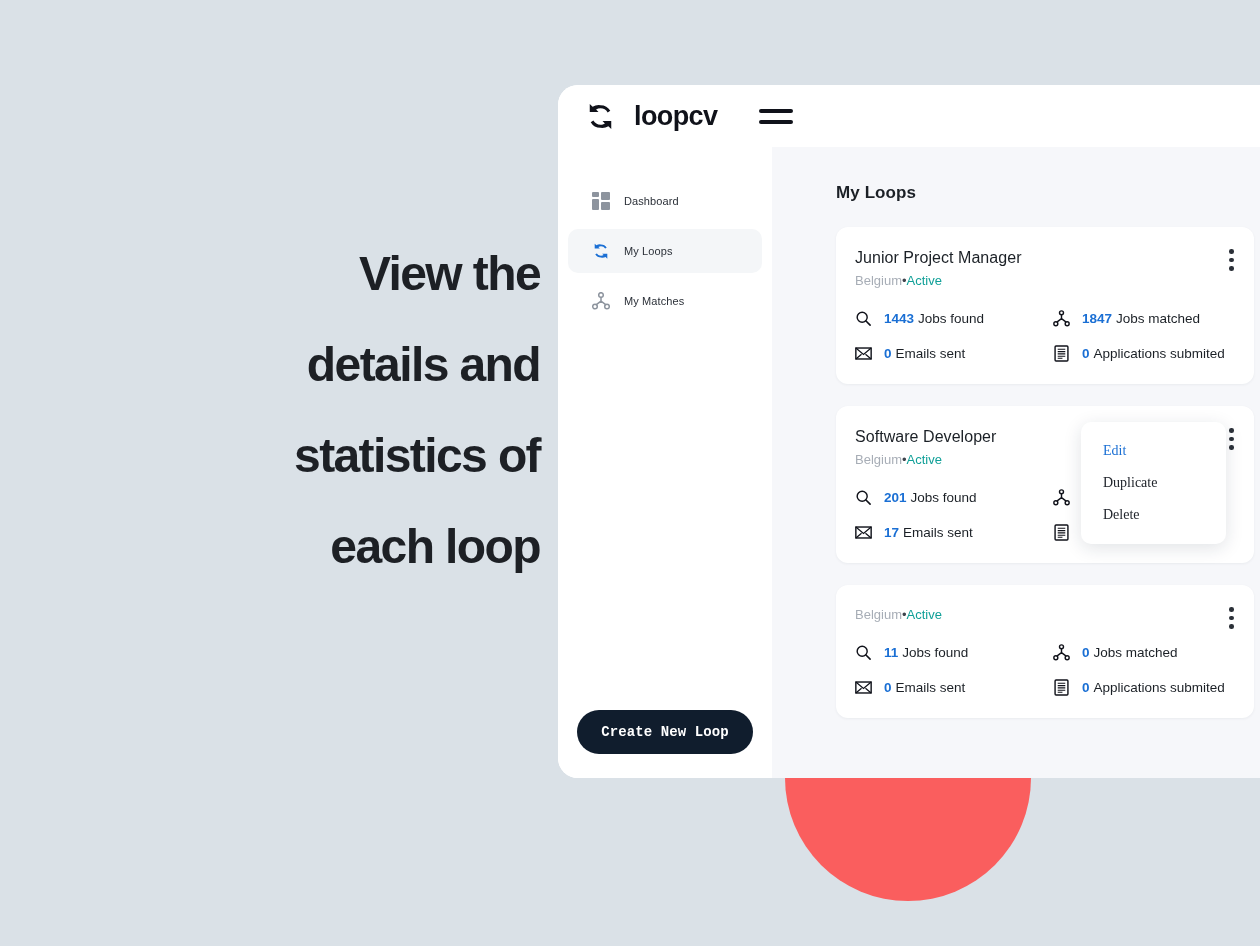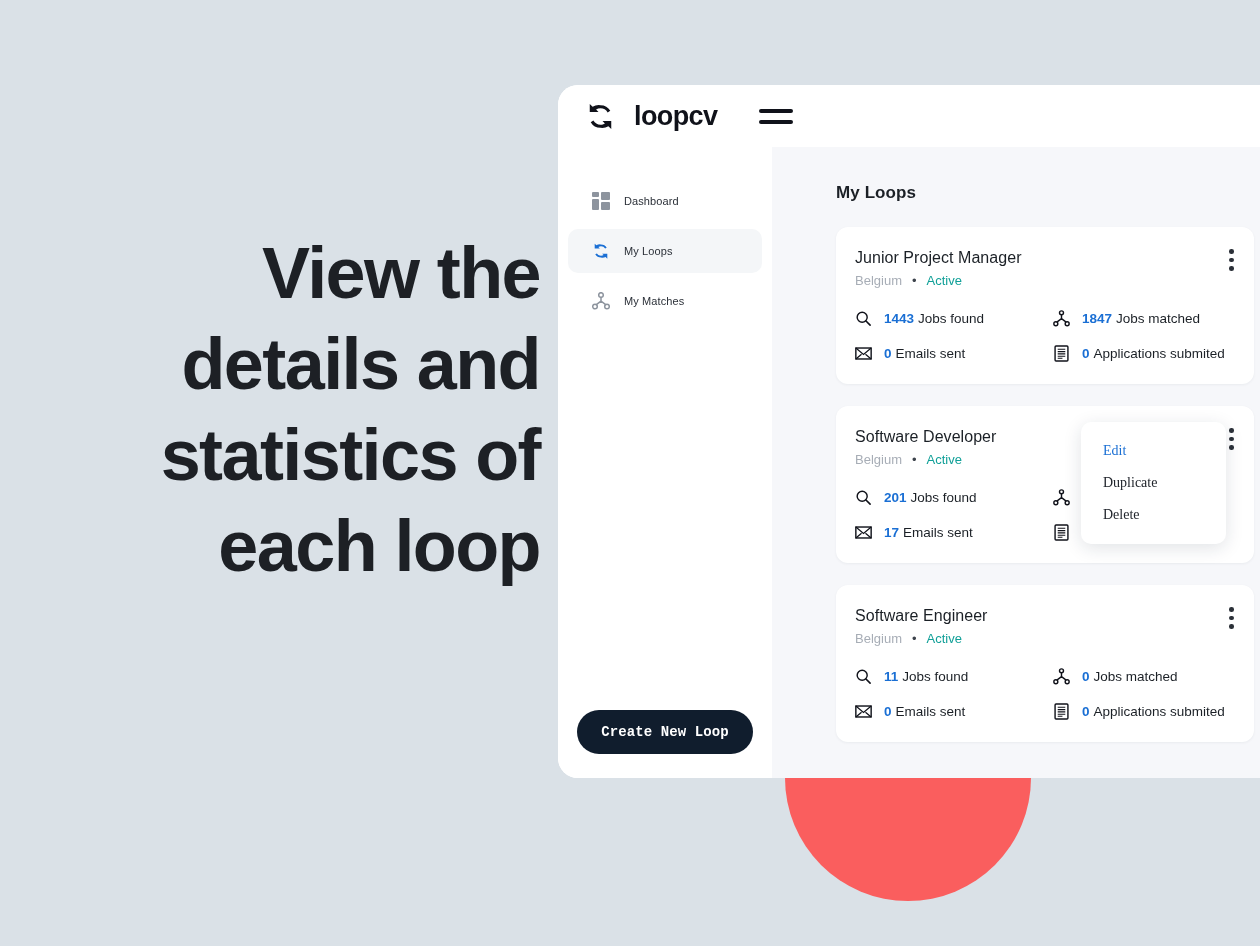--- a/index.html
+++ b/index.html
@@ -30,21 +30,21 @@
     z-index: 1;
   }
 
   
   .headline {
     position: absolute;
     left: 60px;
     top: 228px;
     width: 480px;
     text-align: right;
-    font-size: 72px;
+    font-size: 48px;
     line-height: 91px;
     font-weight: bold;
     letter-spacing: -1.6px;
     color: #1d2025;
     z-index: 3;
   }
   .headline .hl-line { display: block; white-space: nowrap; }
 
   
   .app-window {
@@ -192,21 +192,20 @@
   }
   .card-title {
     font-size: 16px;
     color: #1b2026;
     letter-spacing: 0.05px;
     margin-bottom: 6px;
   }
   .card-sub {
     display: flex;
     align-items: center;
-    gap: 10px;
     font-size: 13px;
     margin-bottom: 22px;
   }
   .card-location { color: #a7adb6; }
   .card-dot { color: #3d434c; font-size: 13px; line-height: 1; }
   .card-status { color: #11a098; }
 
   .stat-grid {
     display: grid;
     grid-template-columns: 198px 1fr;
@@ -428,21 +427,20 @@
             <i></i>
           </div>
           <div class="dropdown">
             <div class="dropdown-item highlight">Edit</div>
             <div class="dropdown-item">Duplicate</div>
             <div class="dropdown-item">Delete</div>
           </div>
         </section>
 
         <section class="loop-card">
-          <div class="card-title">Software Engineer</div>
           <div class="card-sub">
             <span class="card-location">Belgium</span>
             <span class="card-dot">•</span>
             <span class="card-status">Active</span>
           </div>
           <div class="stat-grid">
             <div class="stat">
               <svg class="stat-icon" viewBox="0 0 18 18">
                 <circle cx="7.6" cy="7.6" r="5.3" fill="none" stroke="#10121A" stroke-width="1.5"></circle>
                 <path d="M11.6 11.6L16 16" stroke="#10121A" stroke-width="1.7" stroke-linecap="round"></path>

